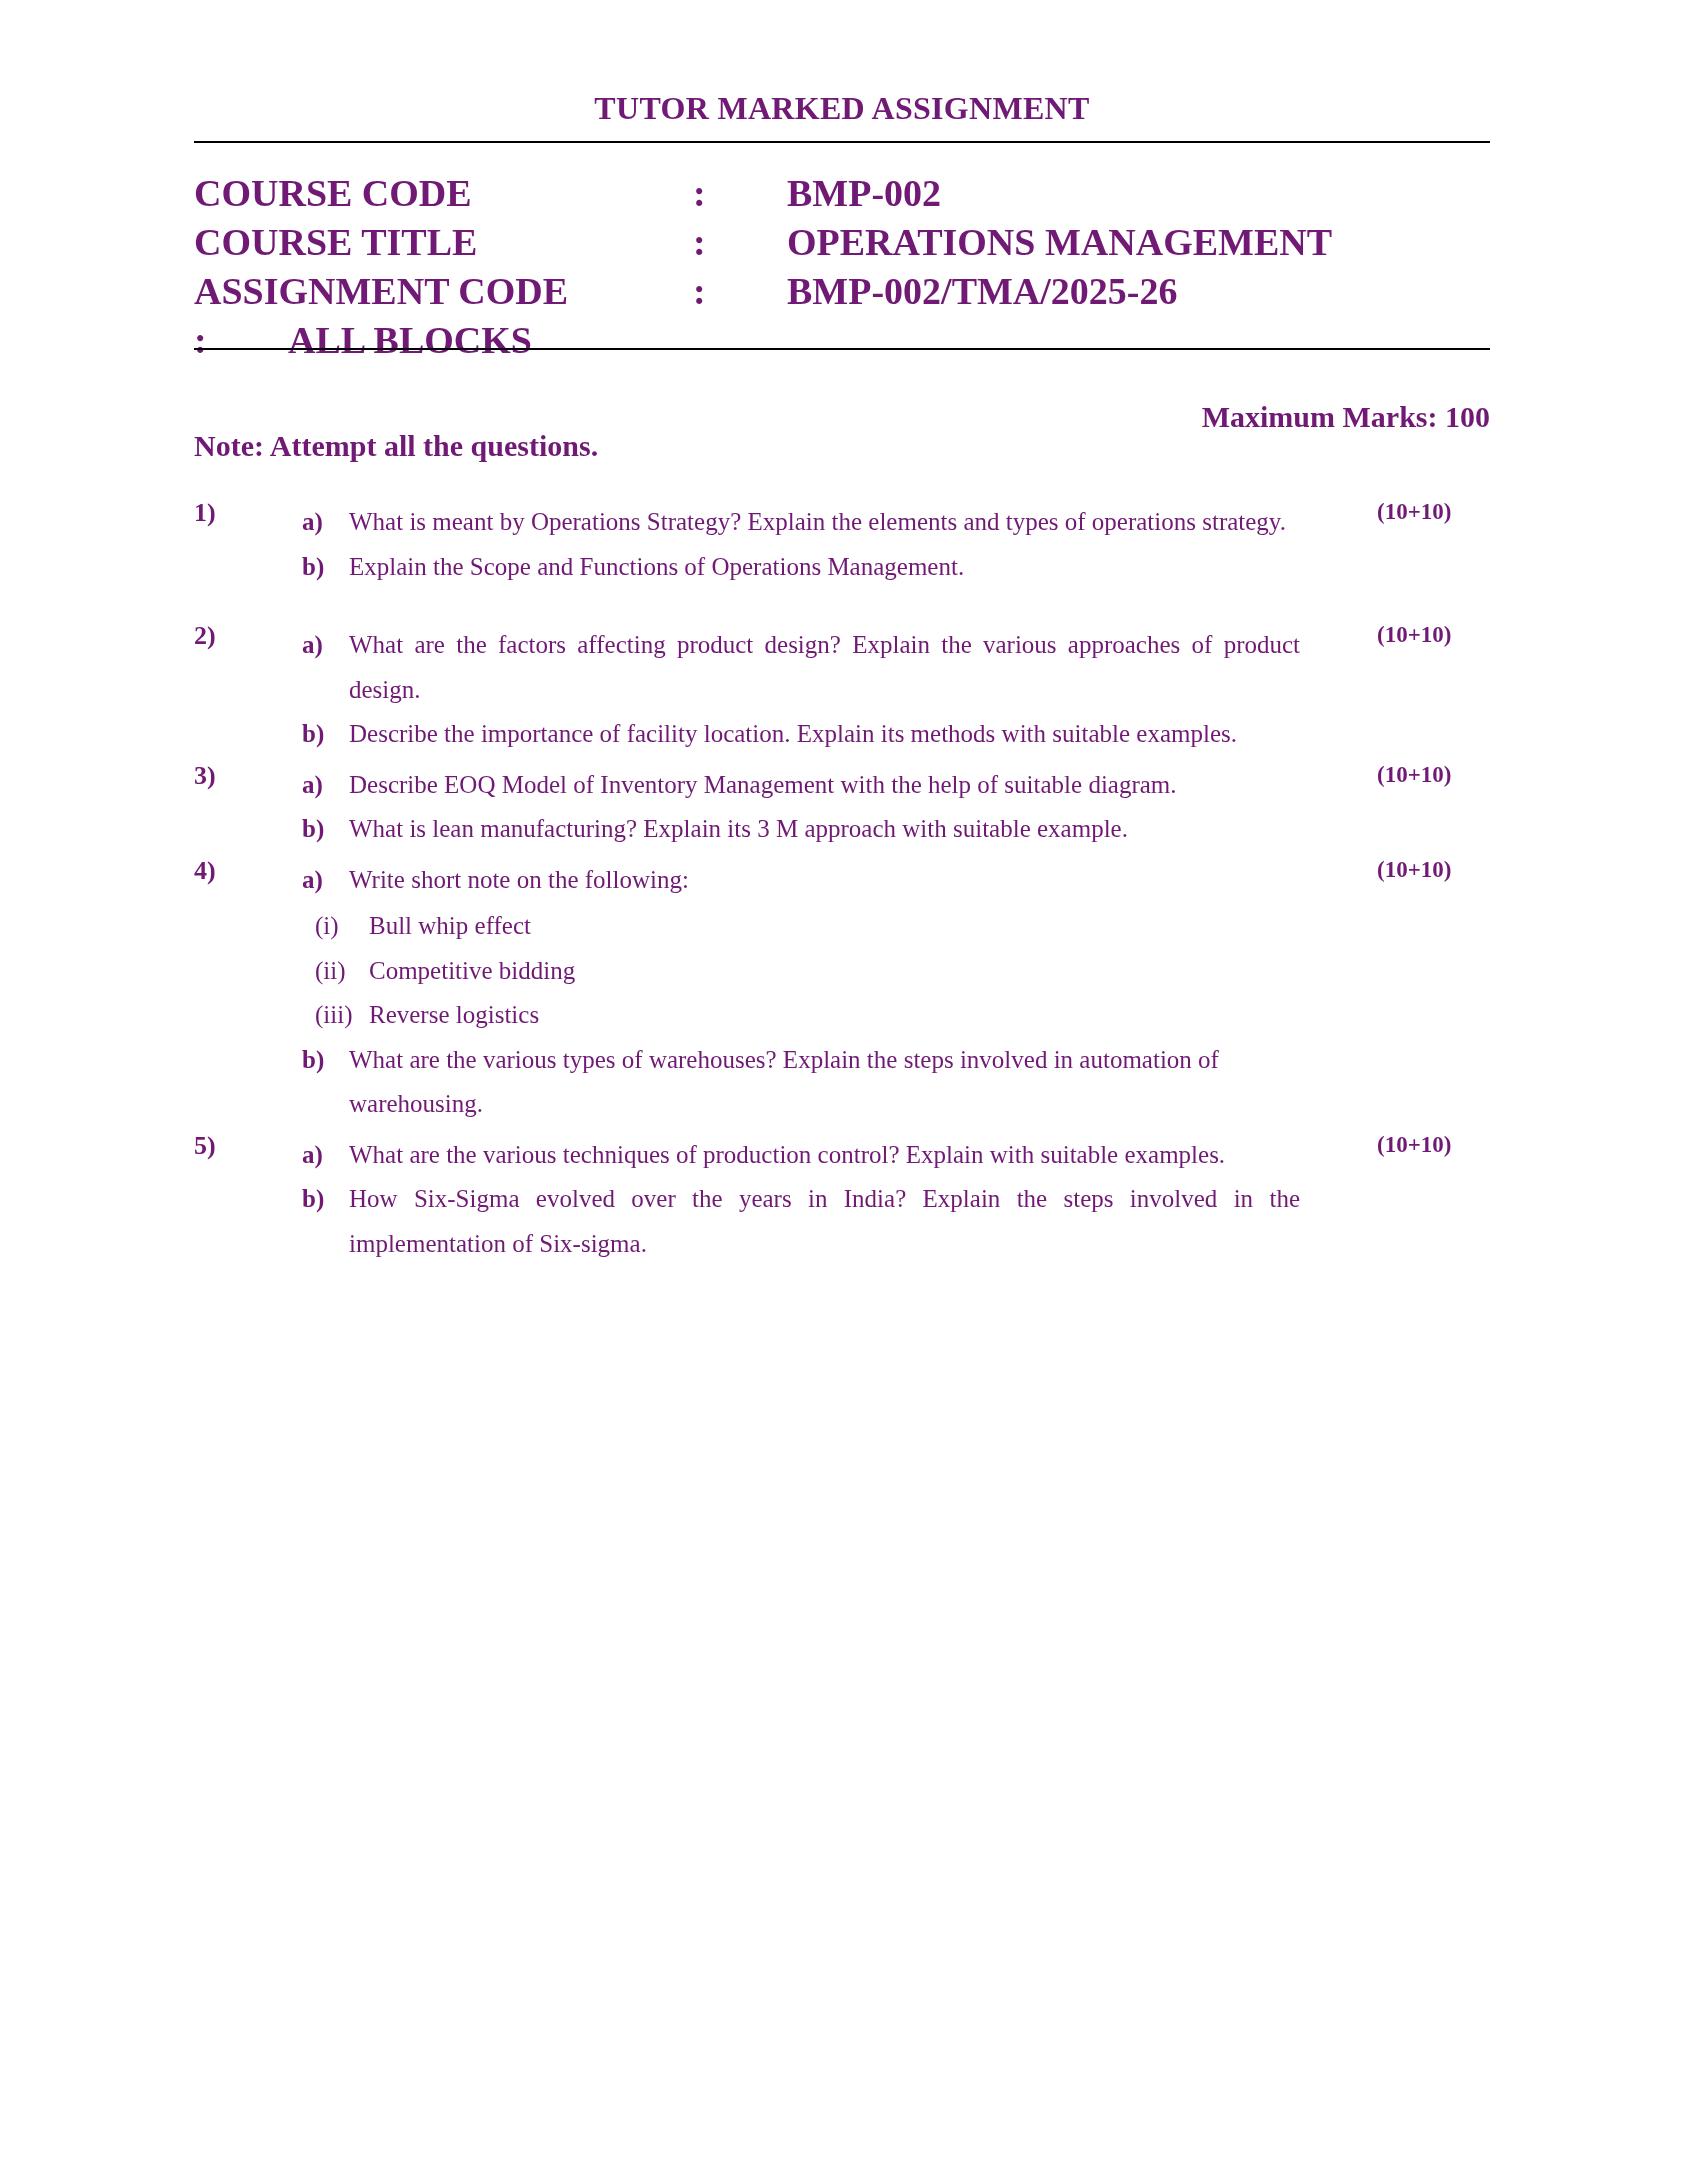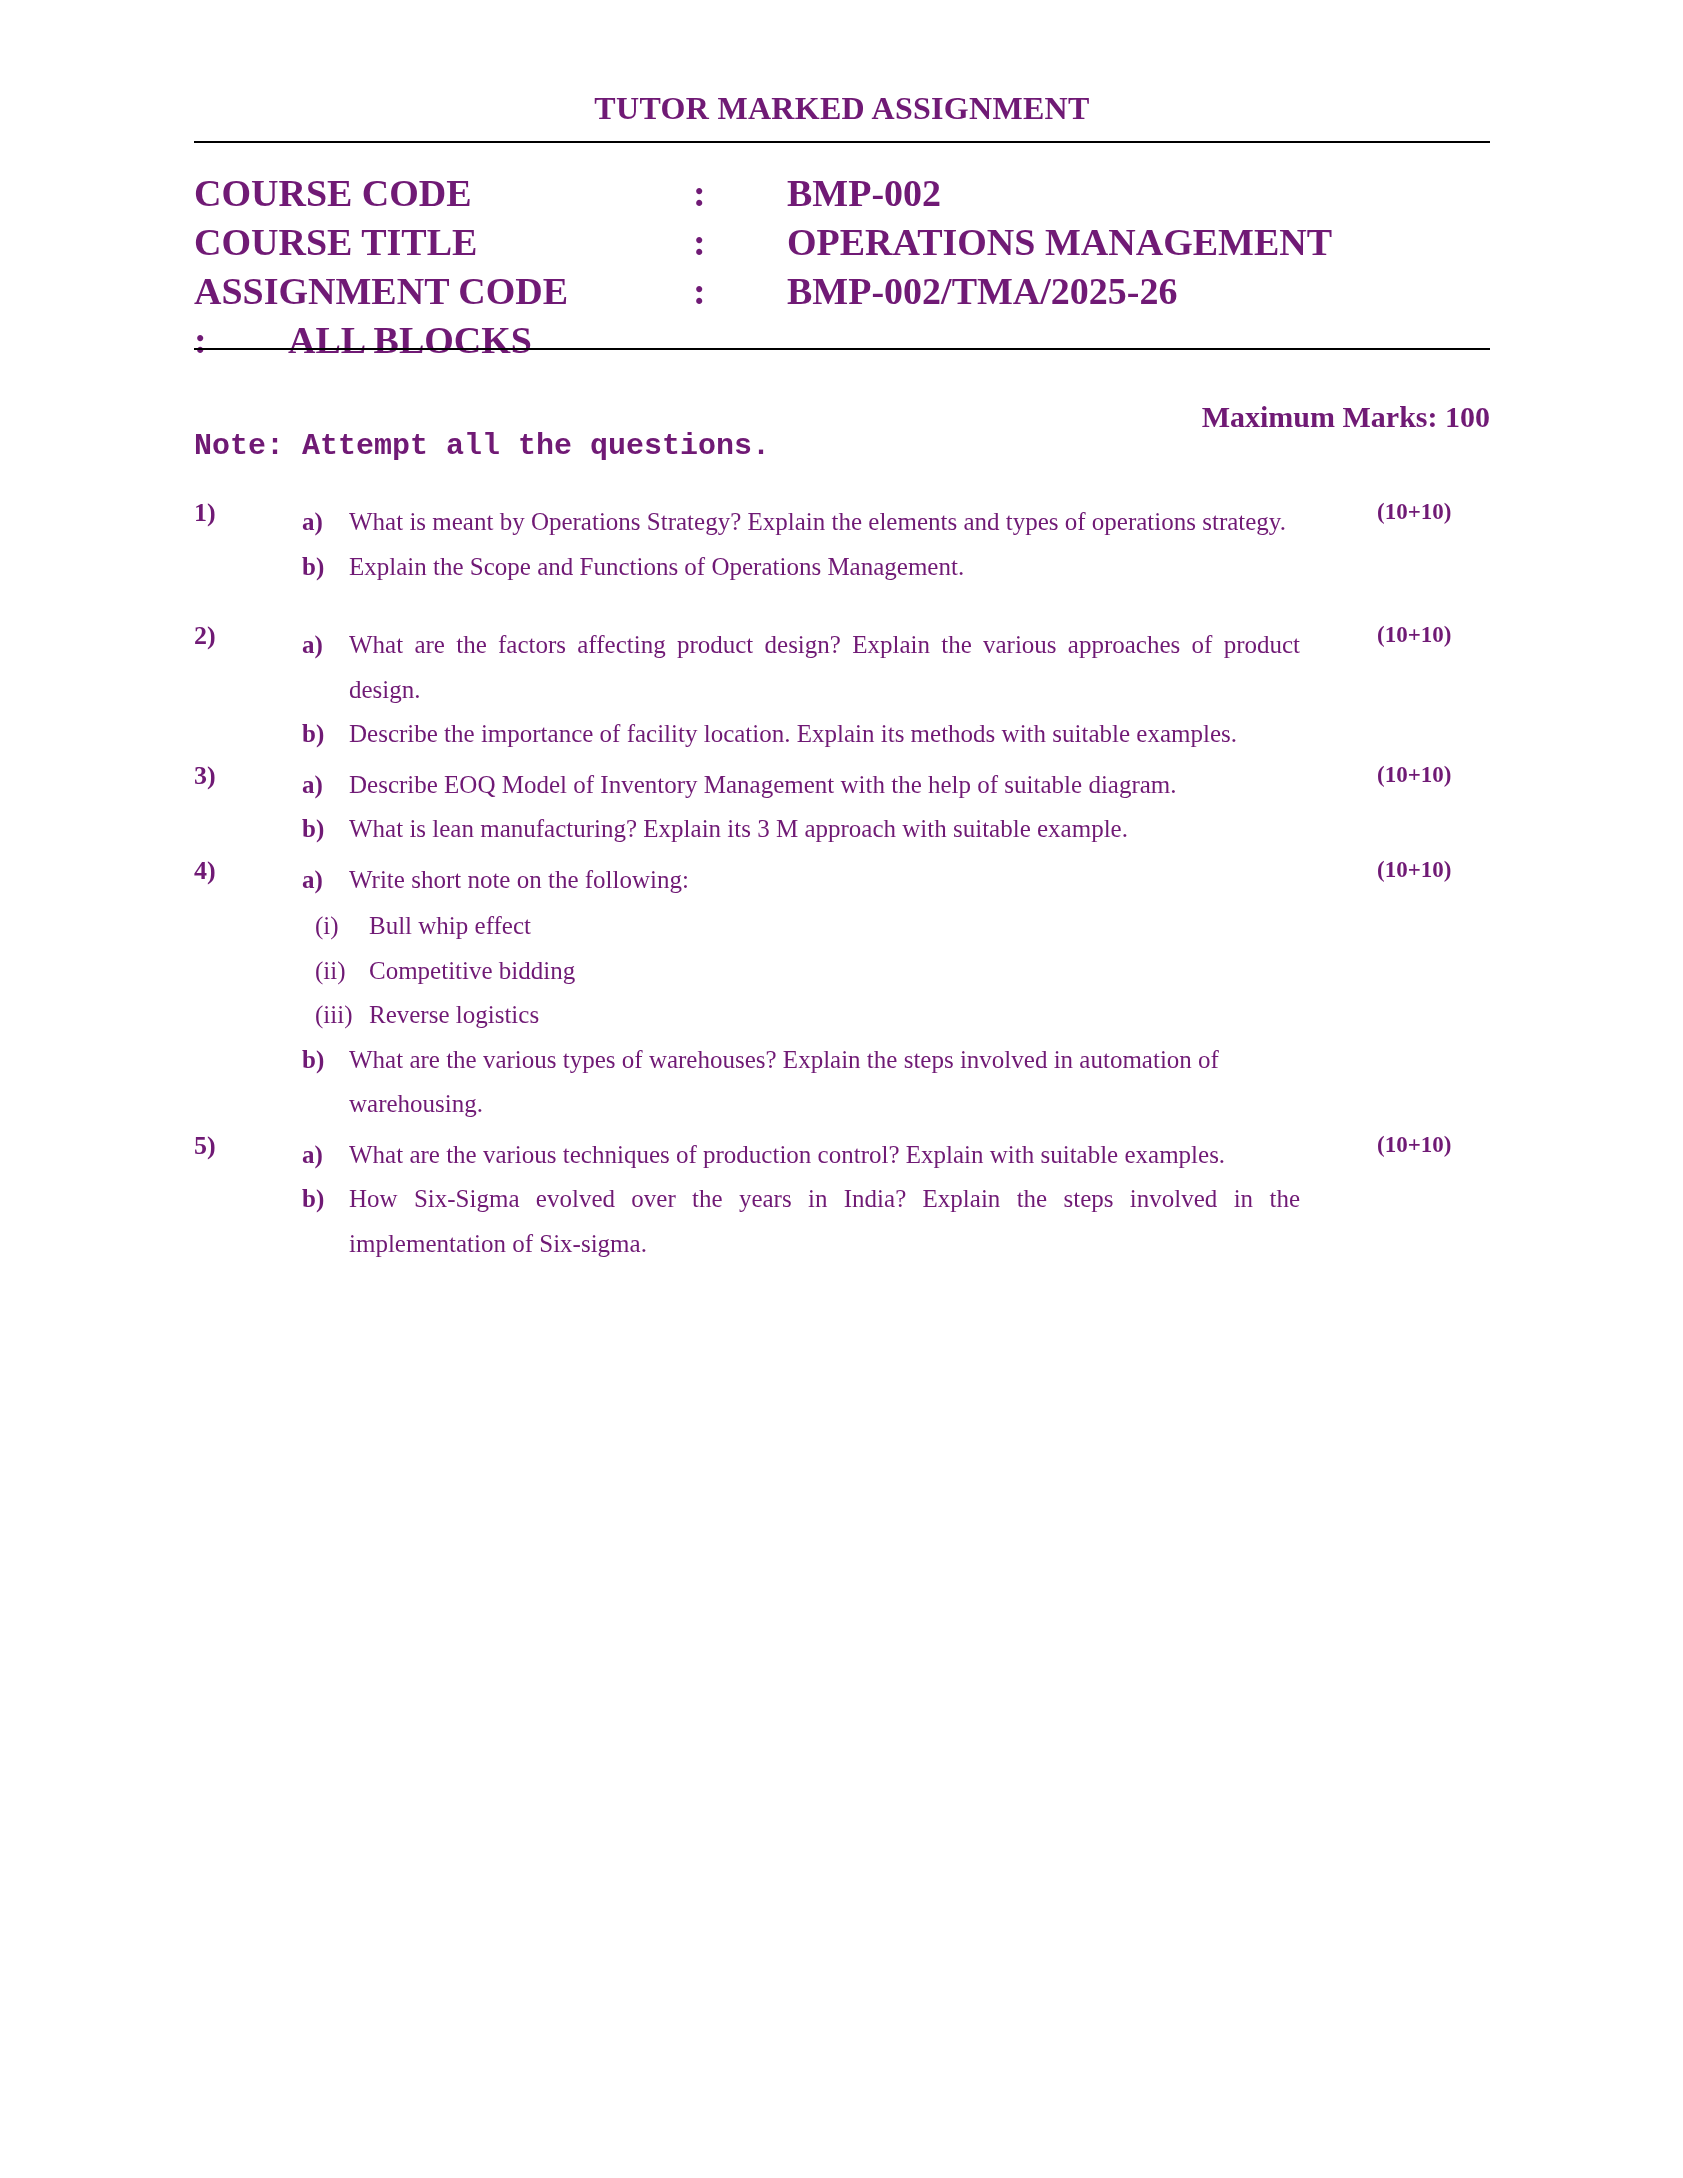--- a/index.html
+++ b/index.html
@@ -73,21 +73,20 @@
     margin-top: 44px;
   }
 
   
   .note {
     position: absolute;
     left: 194px;
     top: 429px;
     font-size: 30px;
     font-weight: bold;
-    font-family: Liberation Mono, monospace;
   }
 
   
   .questions {
     position: absolute;
     left: 194px;
     top: 500px;
     width: 1317px;
   }
   .question {

